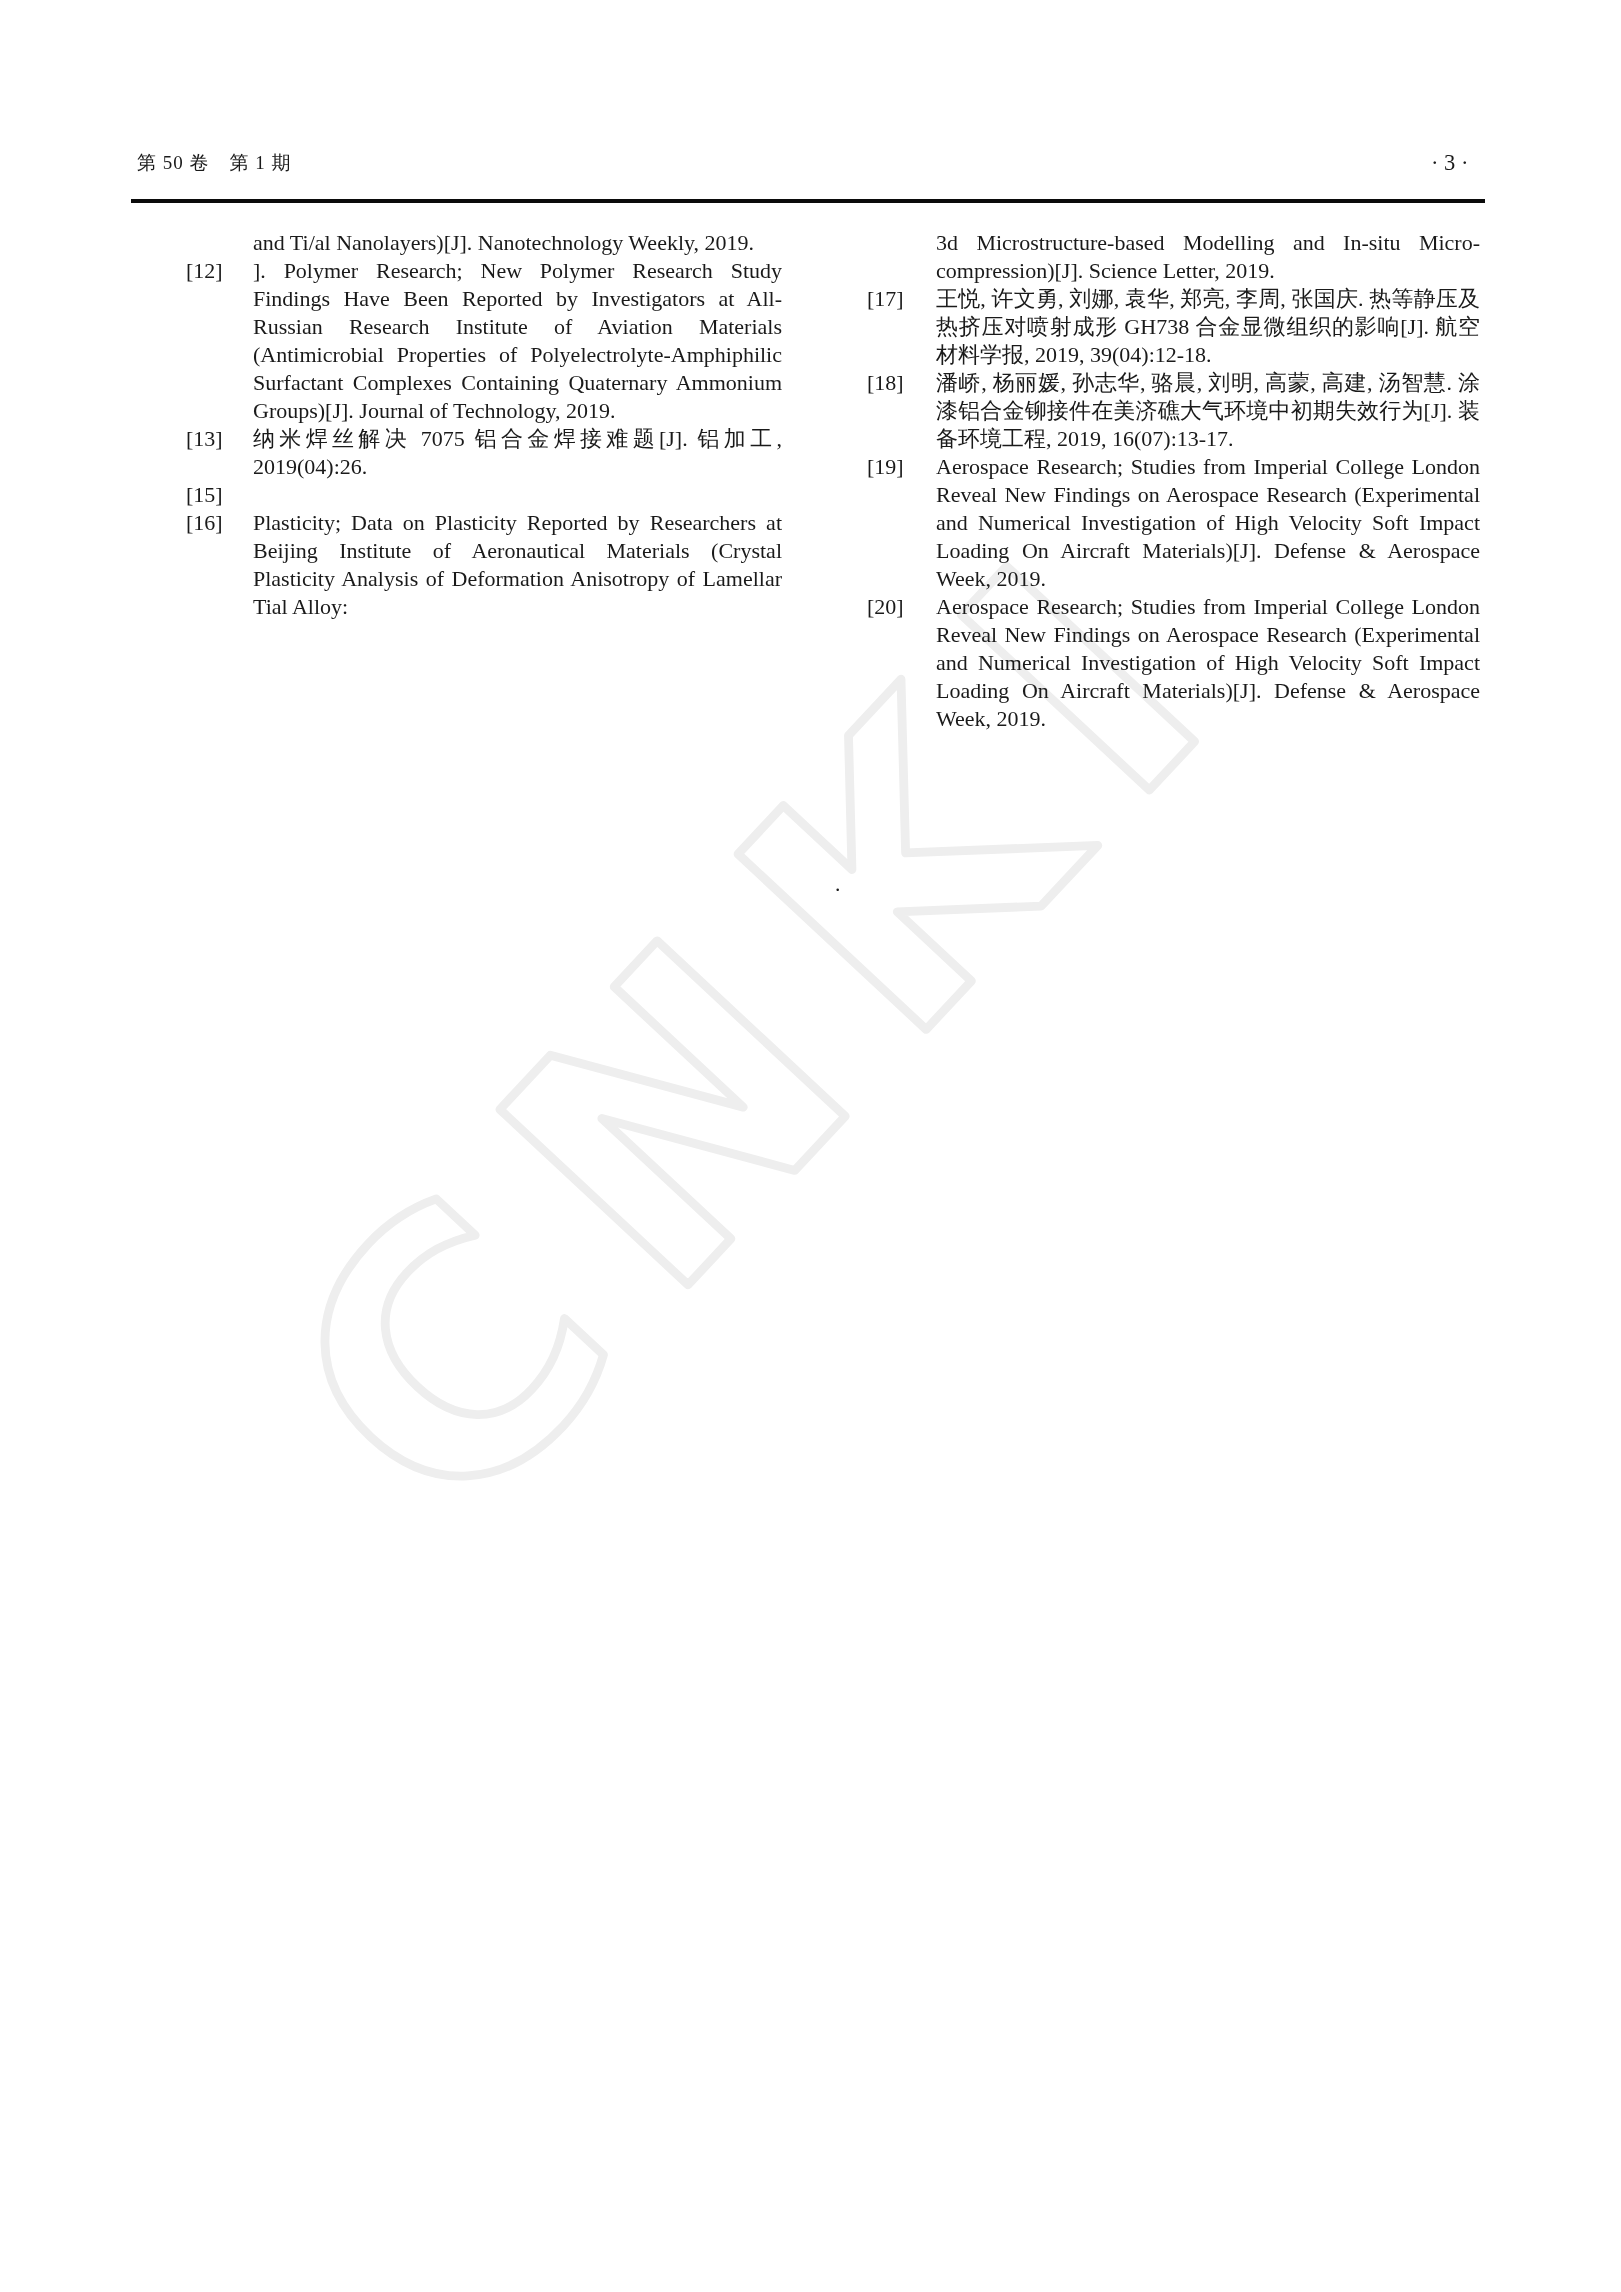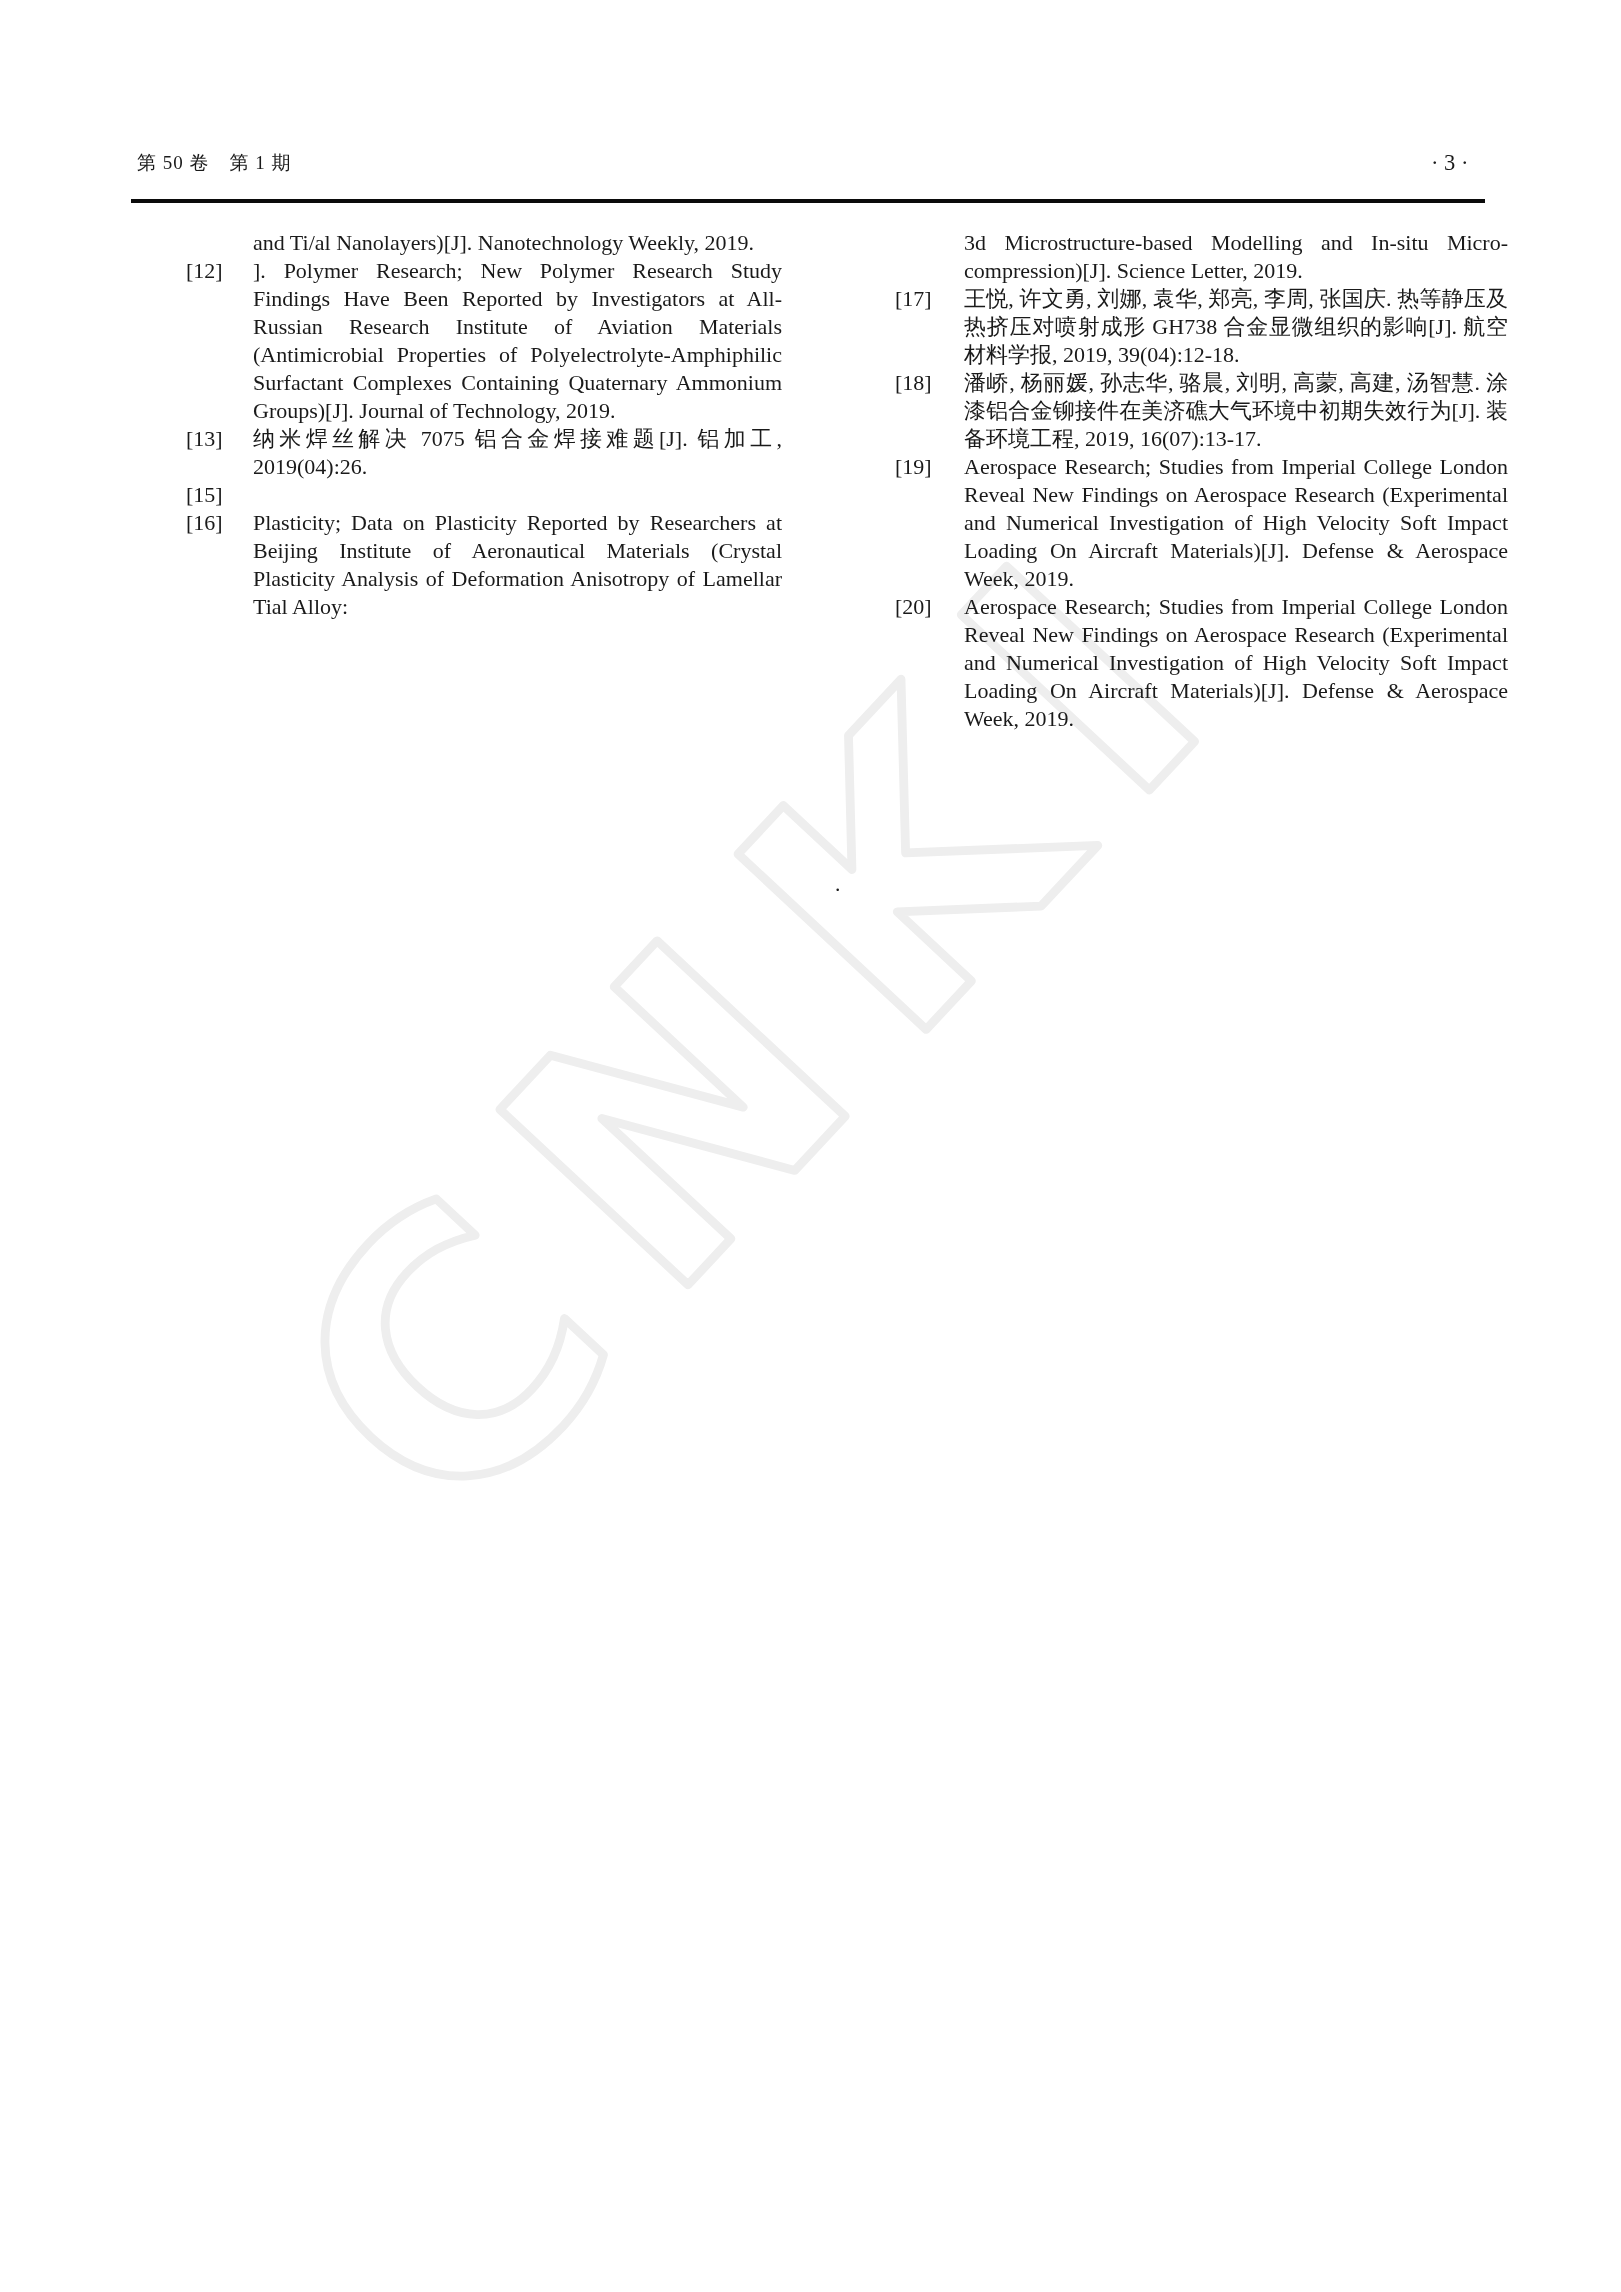--- a/index.html
+++ b/index.html
@@ -38,21 +38,21 @@
     position: absolute;
     left: 131px; top: 199px;
     width: 1354px; height: 3.9px;
     background: #0b0b0b;
     z-index: 2;
   }
   .columns {
     position: absolute;
     left: 186px; top: 229px;
     display: flex;
-    gap: 113px;
+    gap: 85px;
     z-index: 1;
     font-size: 22px;
     line-height: 28px;
   }
   .col-left  { width: 596px; }
   .col-right { width: 613px; }
   .ref { display: flex; align-items: flex-start; }
   .col-left  .ref-num { flex: 0 0 67px; }
   .col-right .ref-num { flex: 0 0 69px; }
   .ref-num { white-space: nowrap; font-family: Liberation Serif, serif; }

